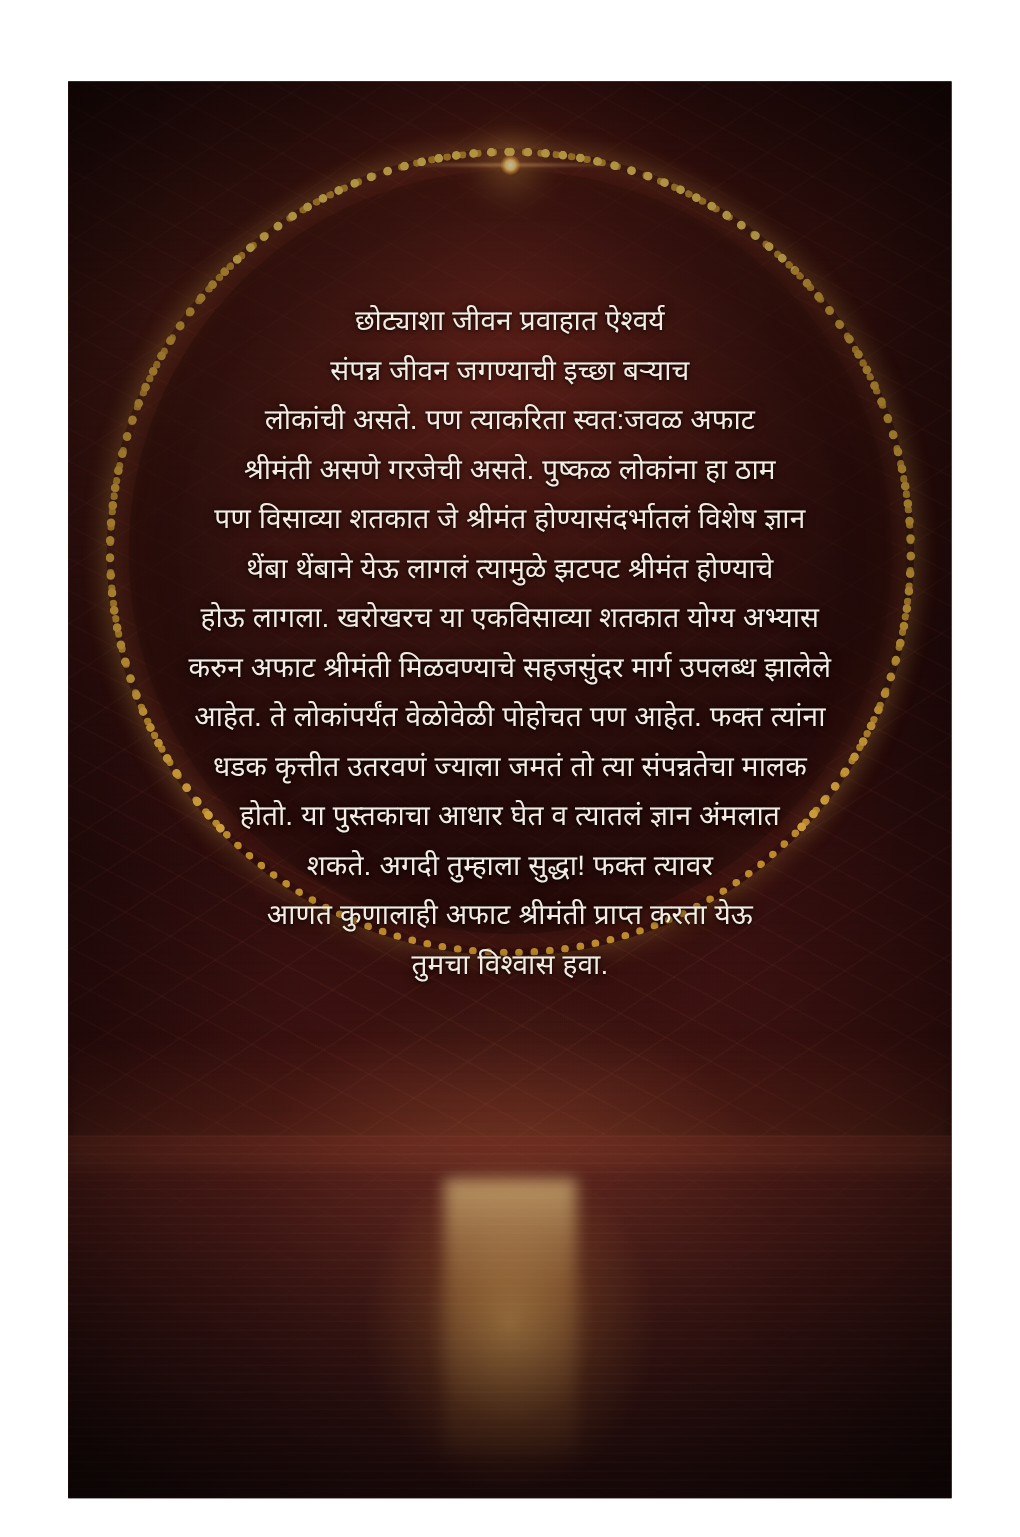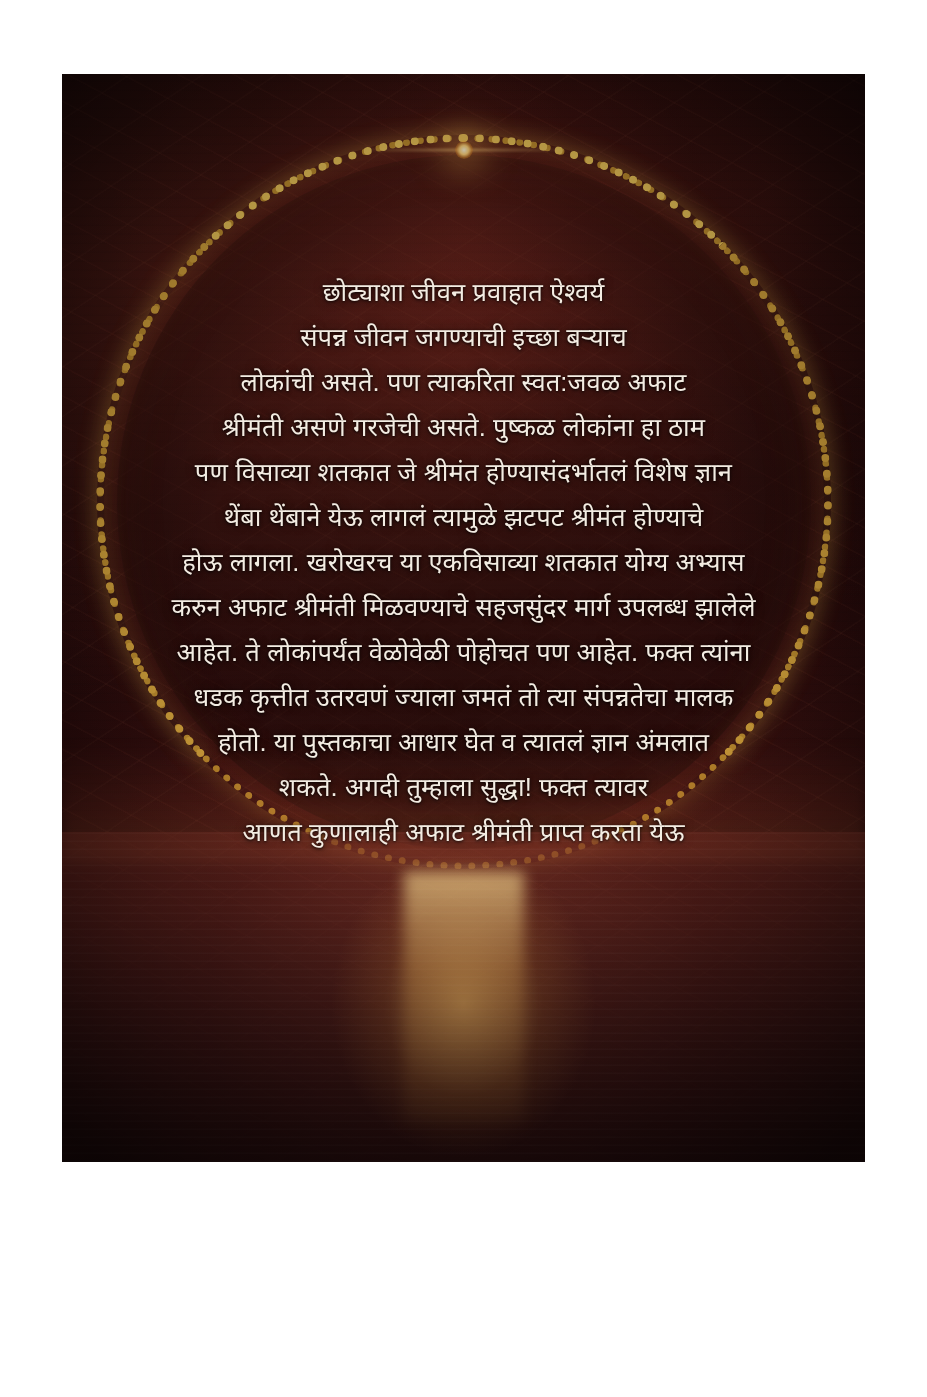--- a/index.html
+++ b/index.html
@@ -20,21 +20,21 @@
     height: 1397px;
     background: #ffffff;
   }
 
   
   .cover {
     position: absolute;
     left: 62px;
     top: 74px;
     width: 803px;
-    height: 1088px;
+    height: 1288px;
     overflow: hidden;
     background:
       radial-gradient(ellipse 70% 45% at 50% 84%, rgba(255,150,90,0.30) 0%, rgba(120,40,25,0.10) 45%, rgba(0,0,0,0) 72%),
       radial-gradient(ellipse 55% 40% at 50% 15%, rgba(150,45,35,0.45) 0%, rgba(60,15,12,0.25) 55%, rgba(0,0,0,0) 80%),
       radial-gradient(circle at 50% 50%, #2a0d0c 0%, #24090a 40%, #1a0607 70%, #120406 100%),
       linear-gradient(180deg, #35100e 0%, #270b0b 40%, #1d0708 70%, #240c0b 100%);
   }
 
   
   .tex-a, .tex-b, .tex-c {
@@ -225,17 +225,18 @@
         <span class="l">श्रीमंती असणे गरजेची असते. पुष्कळ लोकांना हा ठाम</span>
         <span class="l">पण विसाव्या शतकात जे श्रीमंत होण्यासंदर्भातलं विशेष ज्ञान</span>
         <span class="l">थेंबा थेंबाने येऊ लागलं त्यामुळे झटपट श्रीमंत होण्याचे</span>
         <span class="l">होऊ लागला. खरोखरच या एकविसाव्या शतकात योग्य अभ्यास</span>
         <span class="l">करुन अफाट श्रीमंती मिळवण्याचे सहजसुंदर मार्ग उपलब्ध झालेले</span>
         <span class="l">आहेत. ते लोकांपर्यंत वेळोवेळी पोहोचत पण आहेत. फक्त त्यांना</span>
         <span class="l">धडक कृत्तीत उतरवणं ज्याला जमतं तो त्या संपन्नतेचा मालक</span>
         <span class="l">होतो. या पुस्तकाचा आधार घेत व त्यातलं ज्ञान अंमलात</span>
         <span class="l">शकते. अगदी तुम्हाला सुद्धा! फक्त त्यावर</span>
         <span class="l">आणत कुणालाही अफाट श्रीमंती प्राप्त करता येऊ</span>
+        <span class="l">तुमचा विश्वास हवा.</span>
       </p>
     </div>
 
   </div>
 </div>
 
 </body></html>

